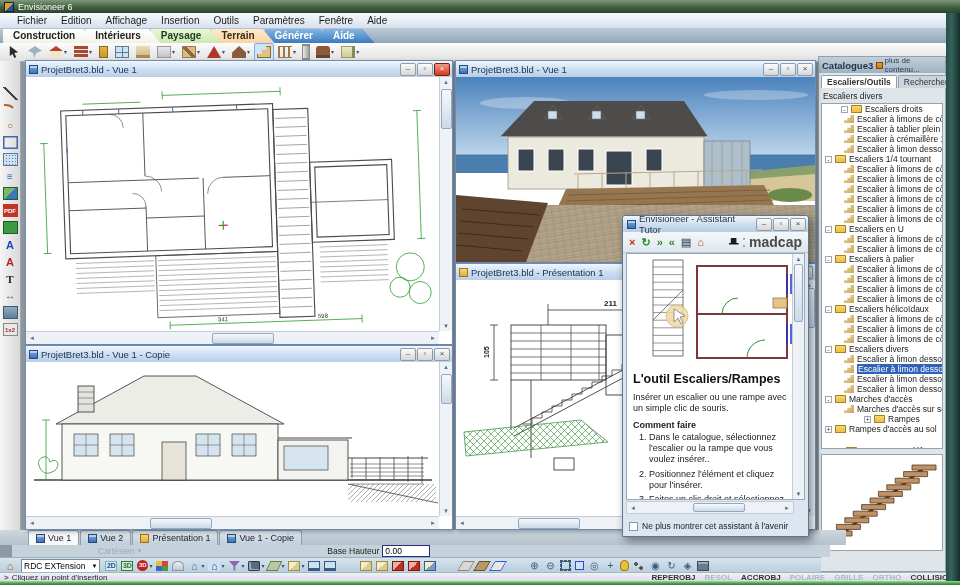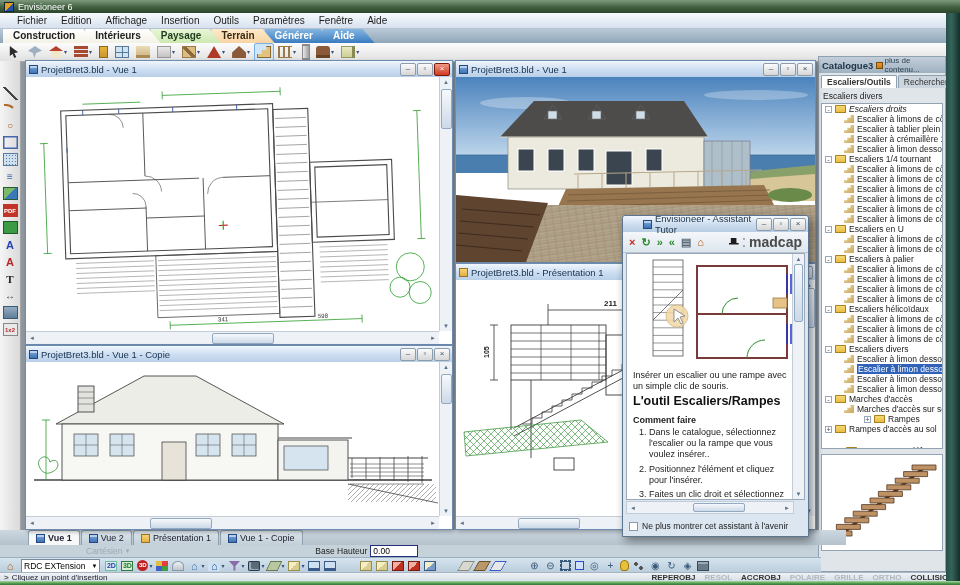--- a/index.html
+++ b/index.html
@@ -98,21 +98,21 @@
   .trow{display:flex;align-items:center;gap:3px;height:10px;white-space:nowrap;color:#1a1a1a;}
   .trow .lbl{overflow:hidden;text-overflow:clip;}
   .trow .lbl.selected{background:#2f62b8;color:#fff;padding:0 1px;}
   .exp{width:7px;height:7px;box-sizing:border-box;border:1px solid #98a8b8;background:#fff;font-size:7px;line-height:5px;text-align:center;color:#445;flex:0 0 auto;}
   .fld{width:11px;height:8px;background:linear-gradient(#f8dc7c,#e8b83c);box-shadow:inset 0 0 0 1px #a8821e;border-radius:1px 1px 0 0;flex:0 0 auto;}
   .sico{width:10px;height:8px;background:linear-gradient(135deg,#ecd9a2,#c9a45c);clip-path:polygon(0 100%,0 66%,33% 66%,33% 33%,66% 33%,66% 0,100% 0,100% 100%);flex:0 0 auto;}
   #previewbox{margin:5px 2px 0 2px;height:95px;background:#fff;border:1px solid #93a3b1;}
   
   #dialog{left:622px;top:215px;width:187px;height:322px;background:#dce6f0;border:1px solid #5c7690;border-radius:3px 3px 0 0;
     box-shadow:3px 4px 10px rgba(0,0,0,.45);box-sizing:border-box;z-index:60;position:absolute;}
-  #dlgtitle{height:16px;display:flex;align-items:center;gap:3px;padding:0 2px 0 20px;font-size:9.5px;color:#1c3046;
+  #dlgtitle{height:16px;display:flex;align-items:center;gap:3px;padding:0 2px 0 4px;font-size:9.5px;color:#1c3046;
     background:linear-gradient(#f2f7fc,#cfdff0 50%,#b7cde4);border-bottom:1px solid #98accO;border-radius:3px 3px 0 0;}
   #dlgtb{height:20px;display:flex;align-items:center;gap:6px;padding:0 6px;background:linear-gradient(#f4f7fa,#dde6ee);border-bottom:1px solid #b8c4d0;}
   .dtbi{font-size:11px;line-height:11px;font-weight:bold;}
   #madcap{margin-left:auto;display:flex;align-items:center;gap:3px;color:#8a8a8a;}
   .hat{width:10px;height:9px;background:#1c1c1c;clip-path:polygon(0 78%,100% 78%,100% 62%,78% 62%,78% 0,22% 0,22% 62%,0 62%);}
   #madtxt{font-weight:bold;font-size:14px;color:#4a4a4a;letter-spacing:0;}
   #dlgcontent{position:absolute;left:3px;right:3px;top:37px;bottom:36px;background:#fff;border:1px solid #98a8b8;overflow:hidden;}
   #dlgscroll{position:absolute;top:0;right:0;bottom:0;width:11px;background:#eef2f7;border-left:1px solid #c3cdd8;
     display:flex;flex-direction:column;align-items:center;justify-content:space-between;font-size:6px;color:#5a7086;}
   #dlgscroll .sbthumb{width:7px;height:56px;position:absolute;top:10px;left:1px;}
@@ -123,22 +123,22 @@
   #dlgsteps li{margin-bottom:4px;}
   #dlghsb{position:absolute;left:3px;right:14px;bottom:22px;height:11px;background:#eef2f7;border:1px solid #c3cdd8;
     display:flex;align-items:center;justify-content:space-between;font-size:6px;color:#5a7086;}
   #dlghsb .sbthumb{height:7px;width:50px;position:absolute;left:40%;top:1px;}
   #dlgcheck{position:absolute;left:6px;bottom:5px;display:flex;align-items:center;gap:4px;font-size:8.5px;color:#222;}
   .chk{width:9px;height:9px;background:#fff;border:1px solid #8a98a8;box-sizing:border-box;}
   
   #viewtabs{left:0;top:530px;width:818px;height:15px;background:linear-gradient(#cdd8e0,#b4c2cc);display:flex;align-items:flex-end;padding-left:28px;}
   .vtab{display:flex;align-items:center;gap:3px;height:14px;padding:0 7px;font-size:9px;color:#223;
     border:1px solid #8fa0ae;border-bottom:none;border-radius:3px 3px 0 0;background:linear-gradient(#dde6ec,#c2cfd8);margin-right:1px;}
-  .vtab.on{background:#f6f8fa;font-weight:bold;text-align:center;}
-  #coordrow{left:0;top:545px;width:818px;height:12px;background:#c6d2da;font-size:8.5px;display:flex;align-items:center;}
+  .vtab.on{background:#f6f8fa;font-weight:normal;text-align:center;}
+  #coordrow{left:12px;top:545px;width:818px;height:12px;background:#c6d2da;font-size:8.5px;display:flex;align-items:center;}
   #cartesien{margin-left:86px;color:#9aabb8;display:flex;gap:2px;align-items:center;}
   #bhlabel{margin-left:185px;color:#222;}
   #bhinput{margin-left:3px;width:42px;height:10px;border:1px solid #24307a;background:#fff;font-size:8.5px;padding:0 2px;font-family:"Liberation Sans",sans-serif;}
   #bottomtb{left:0;top:557px;width:818px;height:15px;background:linear-gradient(#d5e3ed,#b9cddc);border-top:1px solid #9ab0c0;
     display:flex;align-items:center;gap:2px;padding-left:3px;}
   .bbtn{display:flex;align-items:center;height:13px;padding:0 1px;}
   .bico{display:inline-block;width:12px;height:10px;font-size:9px;line-height:10px;text-align:center;}
   #leveldd{display:flex;align-items:center;height:12px;background:#fff;border:1px solid #7a8a9a;font-size:8.5px;padding:0 2px;gap:6px;margin:0 2px;}
   .bsep{width:18px;}
   .bi-house{color:#b5651d;font-size:11px;}
@@ -511,21 +511,21 @@
       <span class="cubeico"></span>
       <span>plus de contenu...</span>
     </span>
   </div>
   <div id="cattabs">
       <span class="cattab on">Escaliers/Outils</span>
       <span class="cattab">Rechercher</span>
     </div>
   <div id="catsection">Escaliers divers</div>
   <div id="treebox">
-      <div class="trow" style="padding-left: 3px; font-style: italic;">
+      <div class="trow" style="padding-left: 19px;">
         <span class="exp">-</span>
         <span class="fld"></span>
         <span class="lbl">Escaliers droits</span>
       </div>
       <div class="trow" style="padding-left: 22px;">
         <span class="sico"></span>
         <span class="lbl">Escalier à limons de côté 15</span>
       </div>
       <div class="trow" style="padding-left: 22px;">
         <span class="sico"></span>
@@ -714,22 +714,22 @@
       <rect x="146" y="44" width="14" height="10" fill="#e7c387" stroke="#9a7a40" stroke-width="0.8"></rect>
       <circle cx="50" cy="62" r="11" fill="#f2d9a8" opacity="0.85" stroke="#d8b878"></circle>
       <polygon points="47,55 47,68 51,64 54,70 56,69 53,63 58,62" fill="#fff" stroke="#555" stroke-width="0.6"></polygon>
     </svg>
     <div id="dlgscroll">
       <span class="sbarr">▲</span>
         <span class="sbthumb"></span>
         <span class="sbarr">▼</span>
     </div>
     <div id="dlgtext">
+      <div id="dlgh1">L'outil Escaliers/Rampes</div>
       <div>Insérer un escalier ou une rampe avec un simple clic de souris.</div>
-      <div id="dlgh1">L'outil Escaliers/Rampes</div>
       <div class="dlgb">Comment faire</div>
       <ol id="dlgsteps">
           <li><span>Dans le catalogue, sélectionnez l'escalier ou la rampe que vous voulez insérer..</span></li>
           <li><span>Positionnez l'élément et cliquez pour l'insérer.</span></li>
           <li><span>Faites un clic droit et sélectionnez </span></li>
         </ol>
 
     </div>
   </div>
   <div id="dlghsb">

